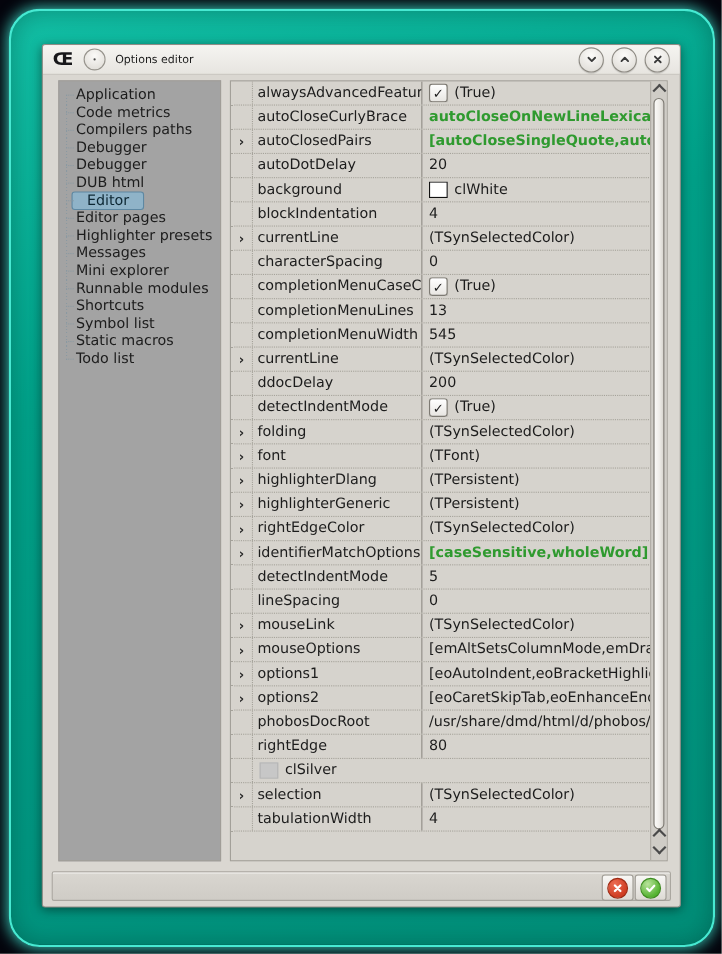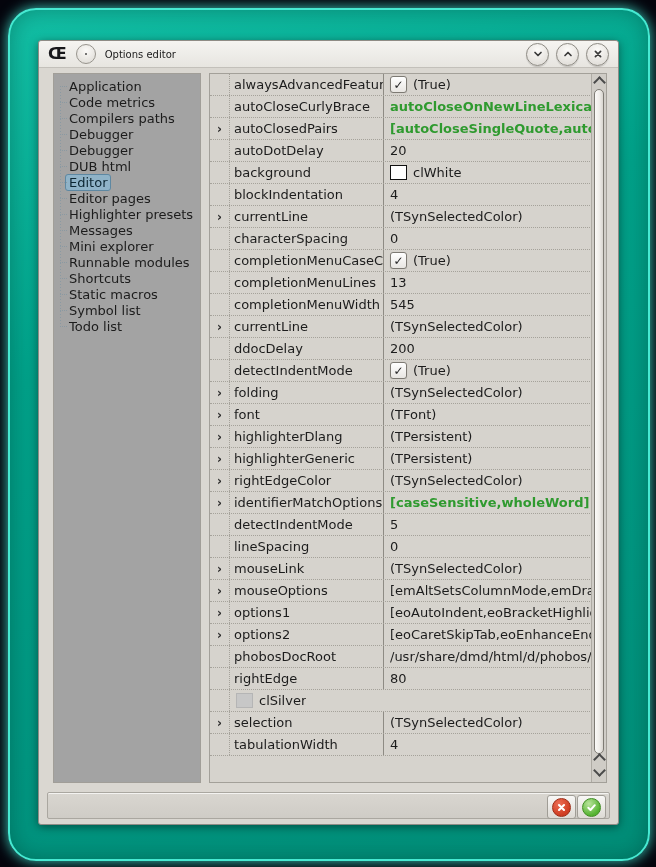--- a/index.html
+++ b/index.html
@@ -57,21 +57,21 @@
   .treewrap{position:relative;}
   .vline{
     position:absolute;left:6px;top:8px;width:1px;height:243px;
     background:repeating-linear-gradient(to bottom,#8a99a2 0 1px,transparent 1px 3px);
   }
   .titem{height:16px;display:flex;align-items:center;position:relative;padding-left:15px;cursor:default;}
   .twig{position:absolute;left:6px;top:8px;width:7px;height:0;border-top:1px dotted #8a99a2;}
   .tlabel{font-size:13px;color:#1c1c1c;white-space:nowrap;line-height:15px;}
   .titem.sel .tlabel{
     background:#8fb3c8;border:1px solid #5e88a2;border-radius:3px;
-    padding:0 3px;margin-left:-4px;color:#0d2733;
+    padding:0 13px;margin-left:-4px;color:#0d2733;
   }
 
   
   .grid{
     position:absolute;left:170px;top:32px;width:398px;height:710px;
     background:#d6d3cd;border:1px solid #a3a099;box-sizing:border-box;
   }
   .rows{position:absolute;left:0;top:0;width:382px;height:100%;overflow:hidden;}
   .row{height:22px;display:flex;align-items:center;border-bottom:1px dotted #a5a29a;box-sizing:border-box;}
   .cell{font-size:13px;color:#1c1c1c;white-space:nowrap;overflow:hidden;}
@@ -223,26 +223,26 @@
     <span class="tlabel">Runnable modules</span>
   </div>
 
   <div class="titem">
     <span class="twig"></span>
     <span class="tlabel">Shortcuts</span>
   </div>
 
   <div class="titem">
     <span class="twig"></span>
+    <span class="tlabel">Symbol list</span>
+  </div>
+
+  <div class="titem">
+    <span class="twig"></span>
     <span class="tlabel">Static macros</span>
-  </div>
-
-  <div class="titem">
-    <span class="twig"></span>
-    <span class="tlabel">Symbol list</span>
   </div>
 
   <div class="titem">
     <span class="twig"></span>
     <span class="tlabel">Todo list</span>
   </div>
 </div>
   </div>
 
   <div class="grid">

